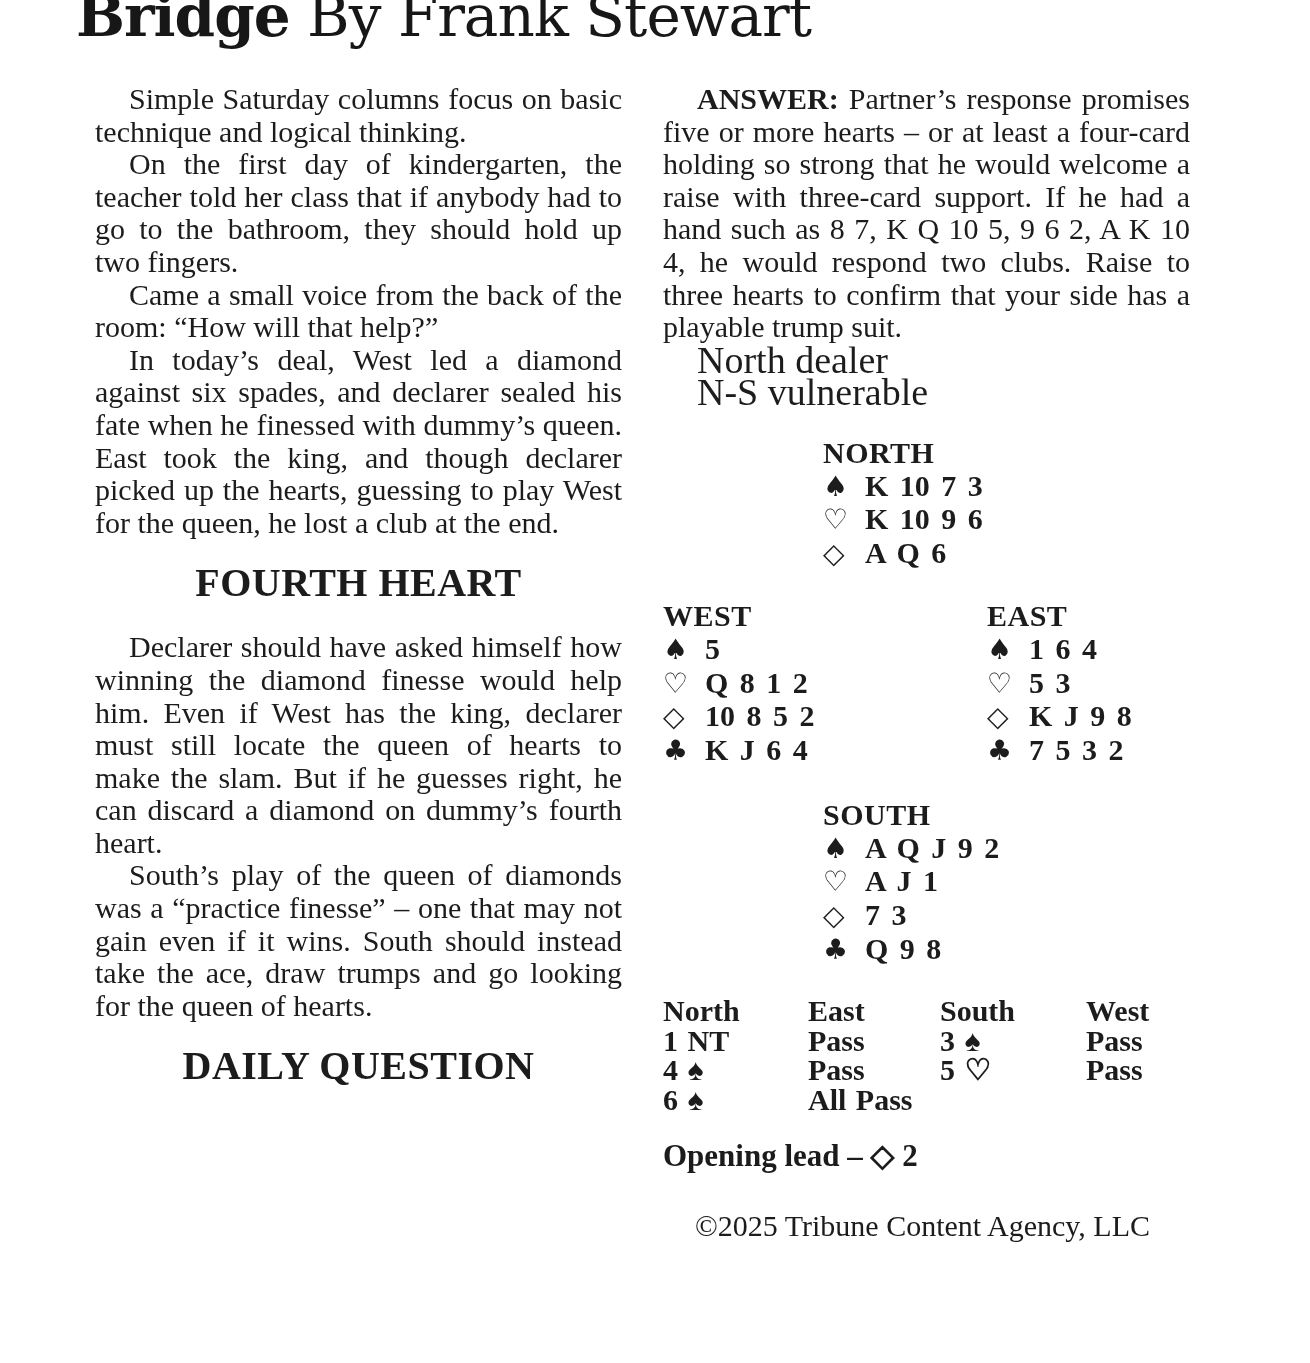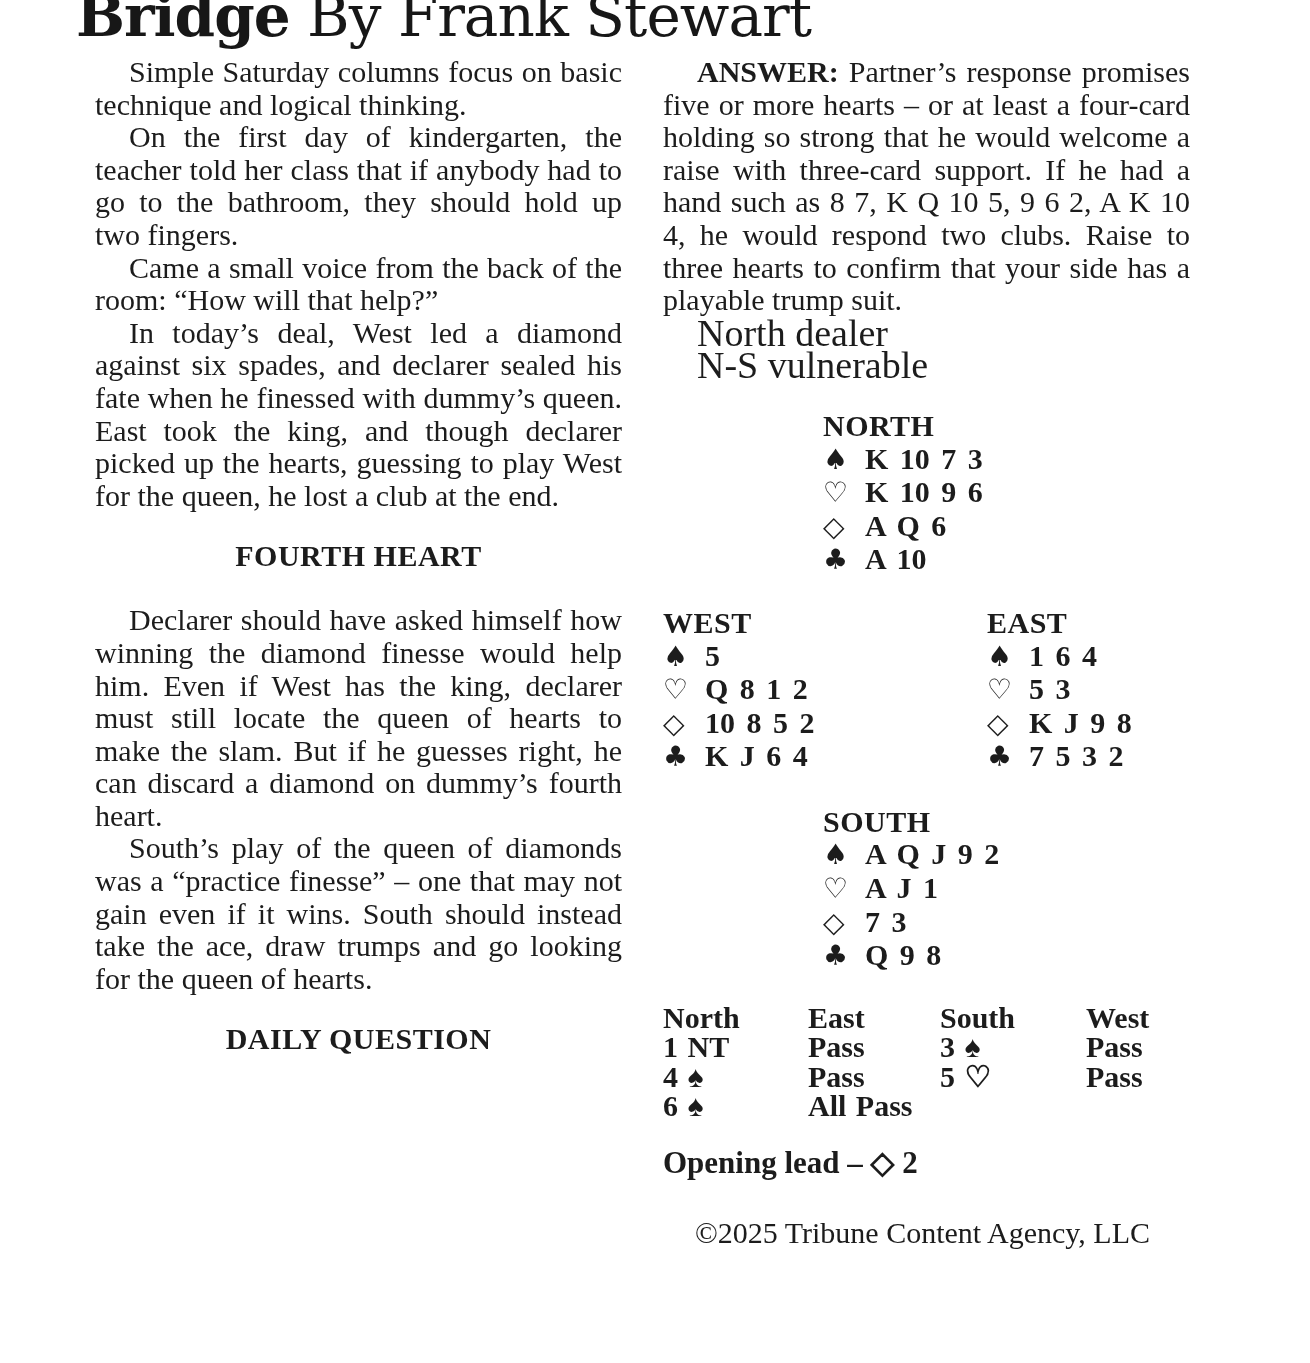--- a/index.html
+++ b/index.html
@@ -9,30 +9,30 @@
     font-family:"Liberation Serif",serif;
     position:relative;overflow:hidden;
   }
   .title{
     position:absolute;left:76px;top:-14px;margin:0;
     font-family:"DejaVu Serif",serif;
     font-size:58px;line-height:1.05;font-weight:700;
     letter-spacing:-1px;white-space:nowrap;color:#171717;
   }
   .title-rest{font-weight:400;letter-spacing:-1px;}
-  .col{position:absolute;top:56px;width:527px;}
+  .col{position:absolute;top:83px;width:527px;}
   .col-left{left:95px;}
   .col-right{left:663px;}
   .body-p{
     margin:0;font-size:30px;line-height:32.6px;
     text-align:justify;text-indent:34px;
   }
   .plain-line{margin:0;font-size:38px;line-height:32.6px;text-align:left;text-indent:34px;}
   .subhead{
-    margin:28px 0 32px 0;font-size:30px;line-height:32px;
+    margin:28px 0 32px 0;font-size:40px;line-height:32px;
     text-align:center;font-weight:700;letter-spacing:0.5px;
   }
   .b{font-weight:700;}
   .deal{margin-top:28px;font-weight:700;font-size:30px;line-height:32.6px;}
   .hand-label{font-weight:700;letter-spacing:0.5px;}
   .suit-line{white-space:nowrap;word-spacing:4px;}
   .suit{
     display:inline-block;min-width:42px;
     font-family:"DejaVu Sans",sans-serif;font-size:28px;
   }
@@ -75,21 +75,20 @@
     <p class="plain-line">North dealer</p>
     <p class="plain-line">N-S vulnerable</p>
 
     <div class="deal">
 
       <div class="north-hand">
         <div class="hand-label">NORTH</div>
         <div class="suit-line"><span class="suit">♠</span><span>K 10 7 3</span></div>
         <div class="suit-line"><span class="suit">♡</span><span>K 10 9 6</span></div>
         <div class="suit-line"><span class="suit">◇</span><span>A Q 6</span></div>
-        <div class="suit-line"><span class="suit">♣</span><span>A 10</span></div>
       </div>
 
       <div class="we-row">
         <div class="west-hand">
           <div class="hand-label">WEST</div>
           <div class="suit-line"><span class="suit">♠</span><span>5</span></div>
           <div class="suit-line"><span class="suit">♡</span><span>Q 8 1 2</span></div>
           <div class="suit-line"><span class="suit">◇</span><span>10 8 5 2</span></div>
           <div class="suit-line"><span class="suit">♣</span><span>K J 6 4</span></div>
         </div>

